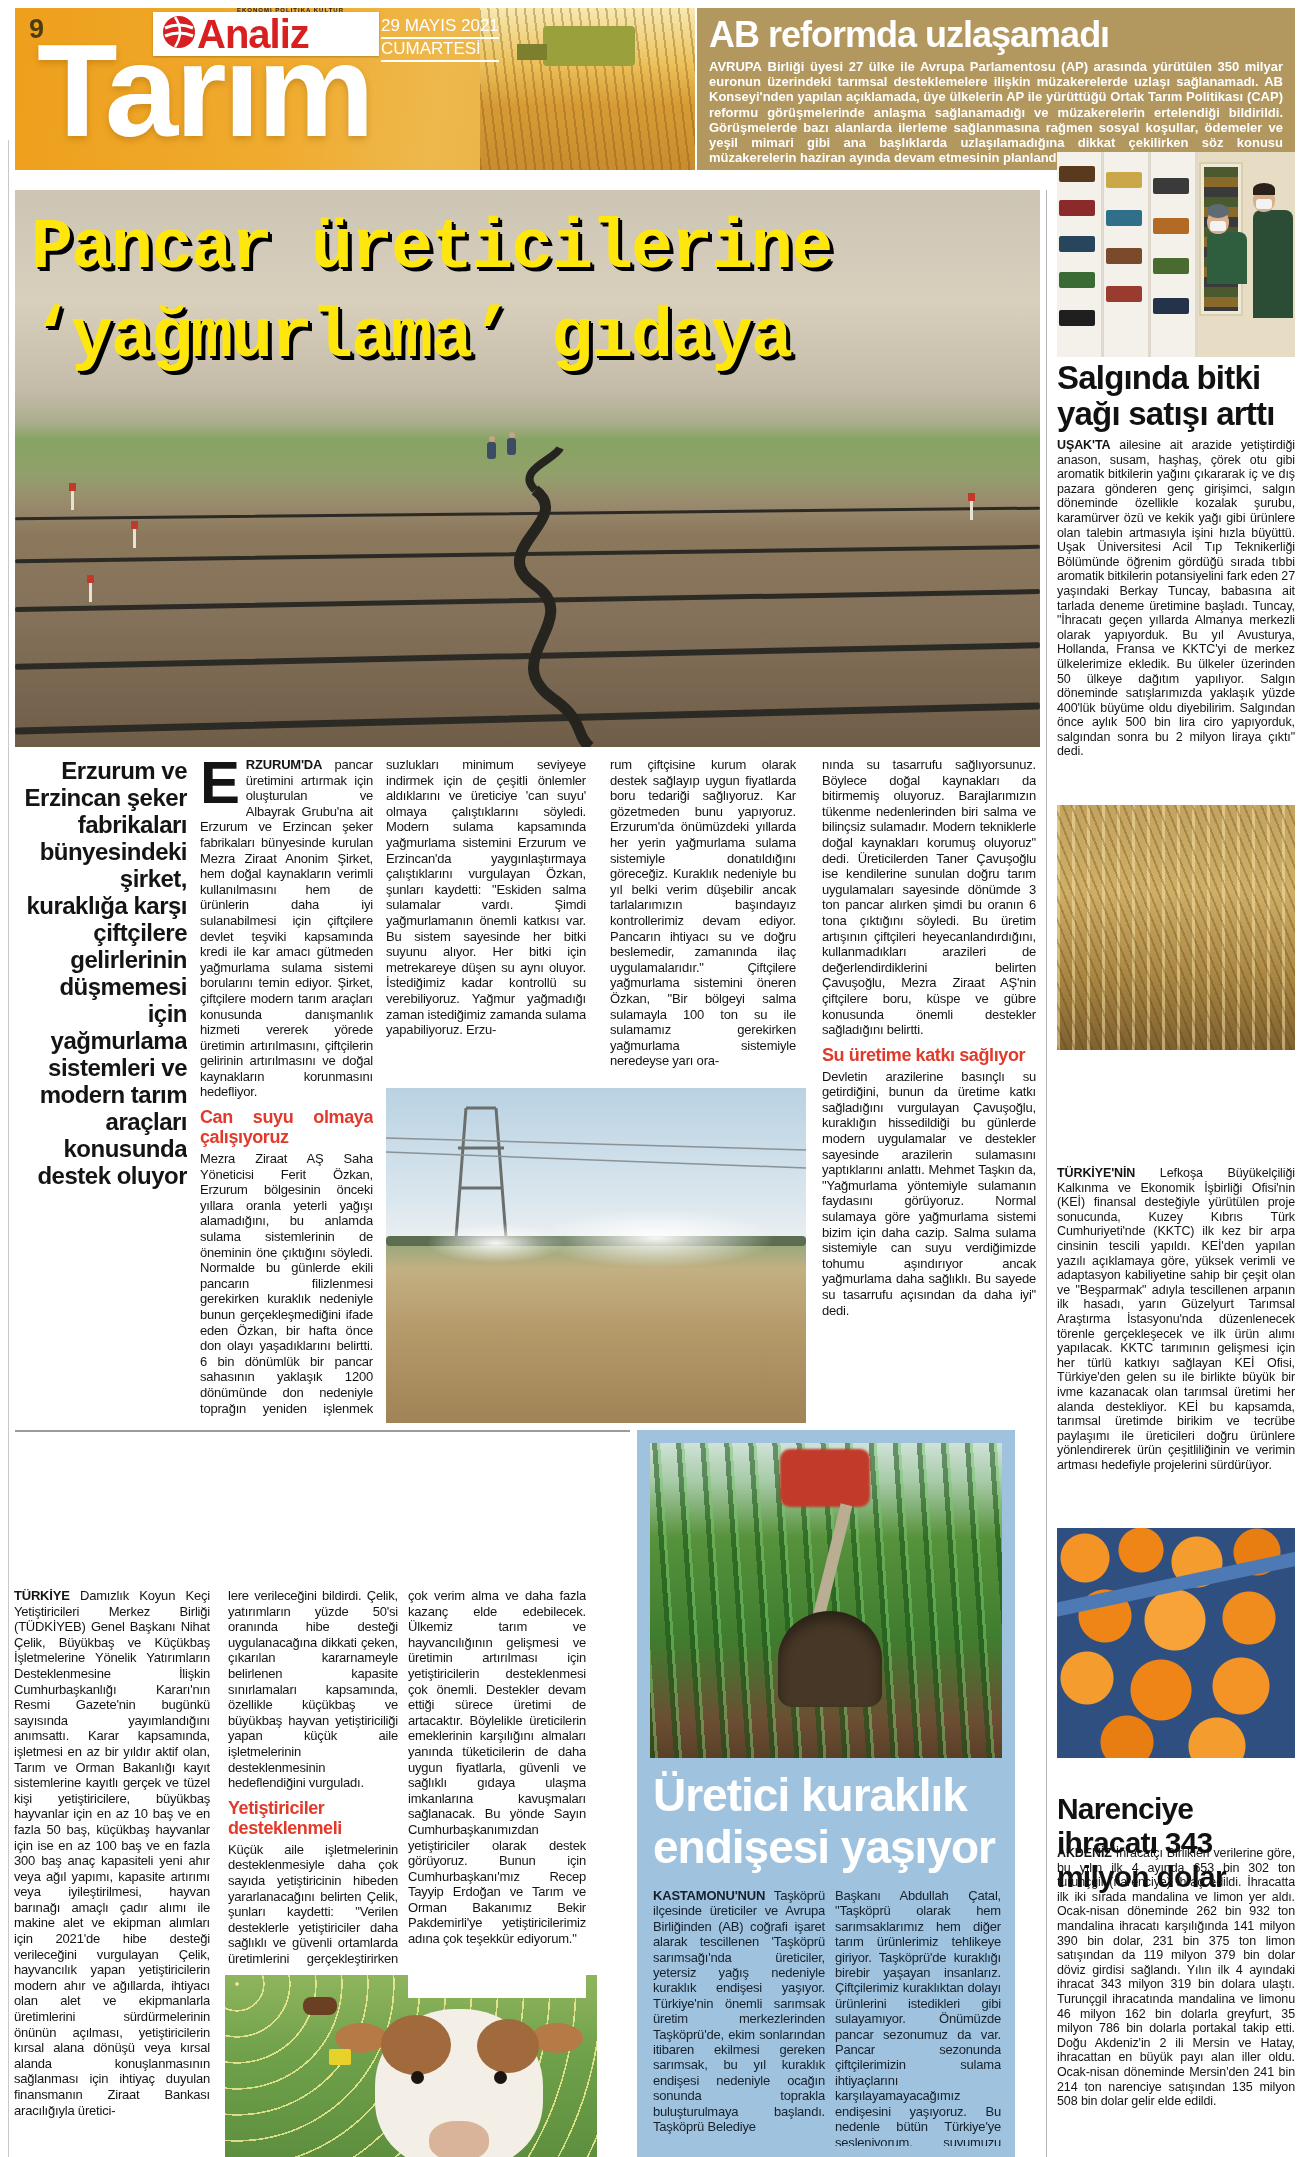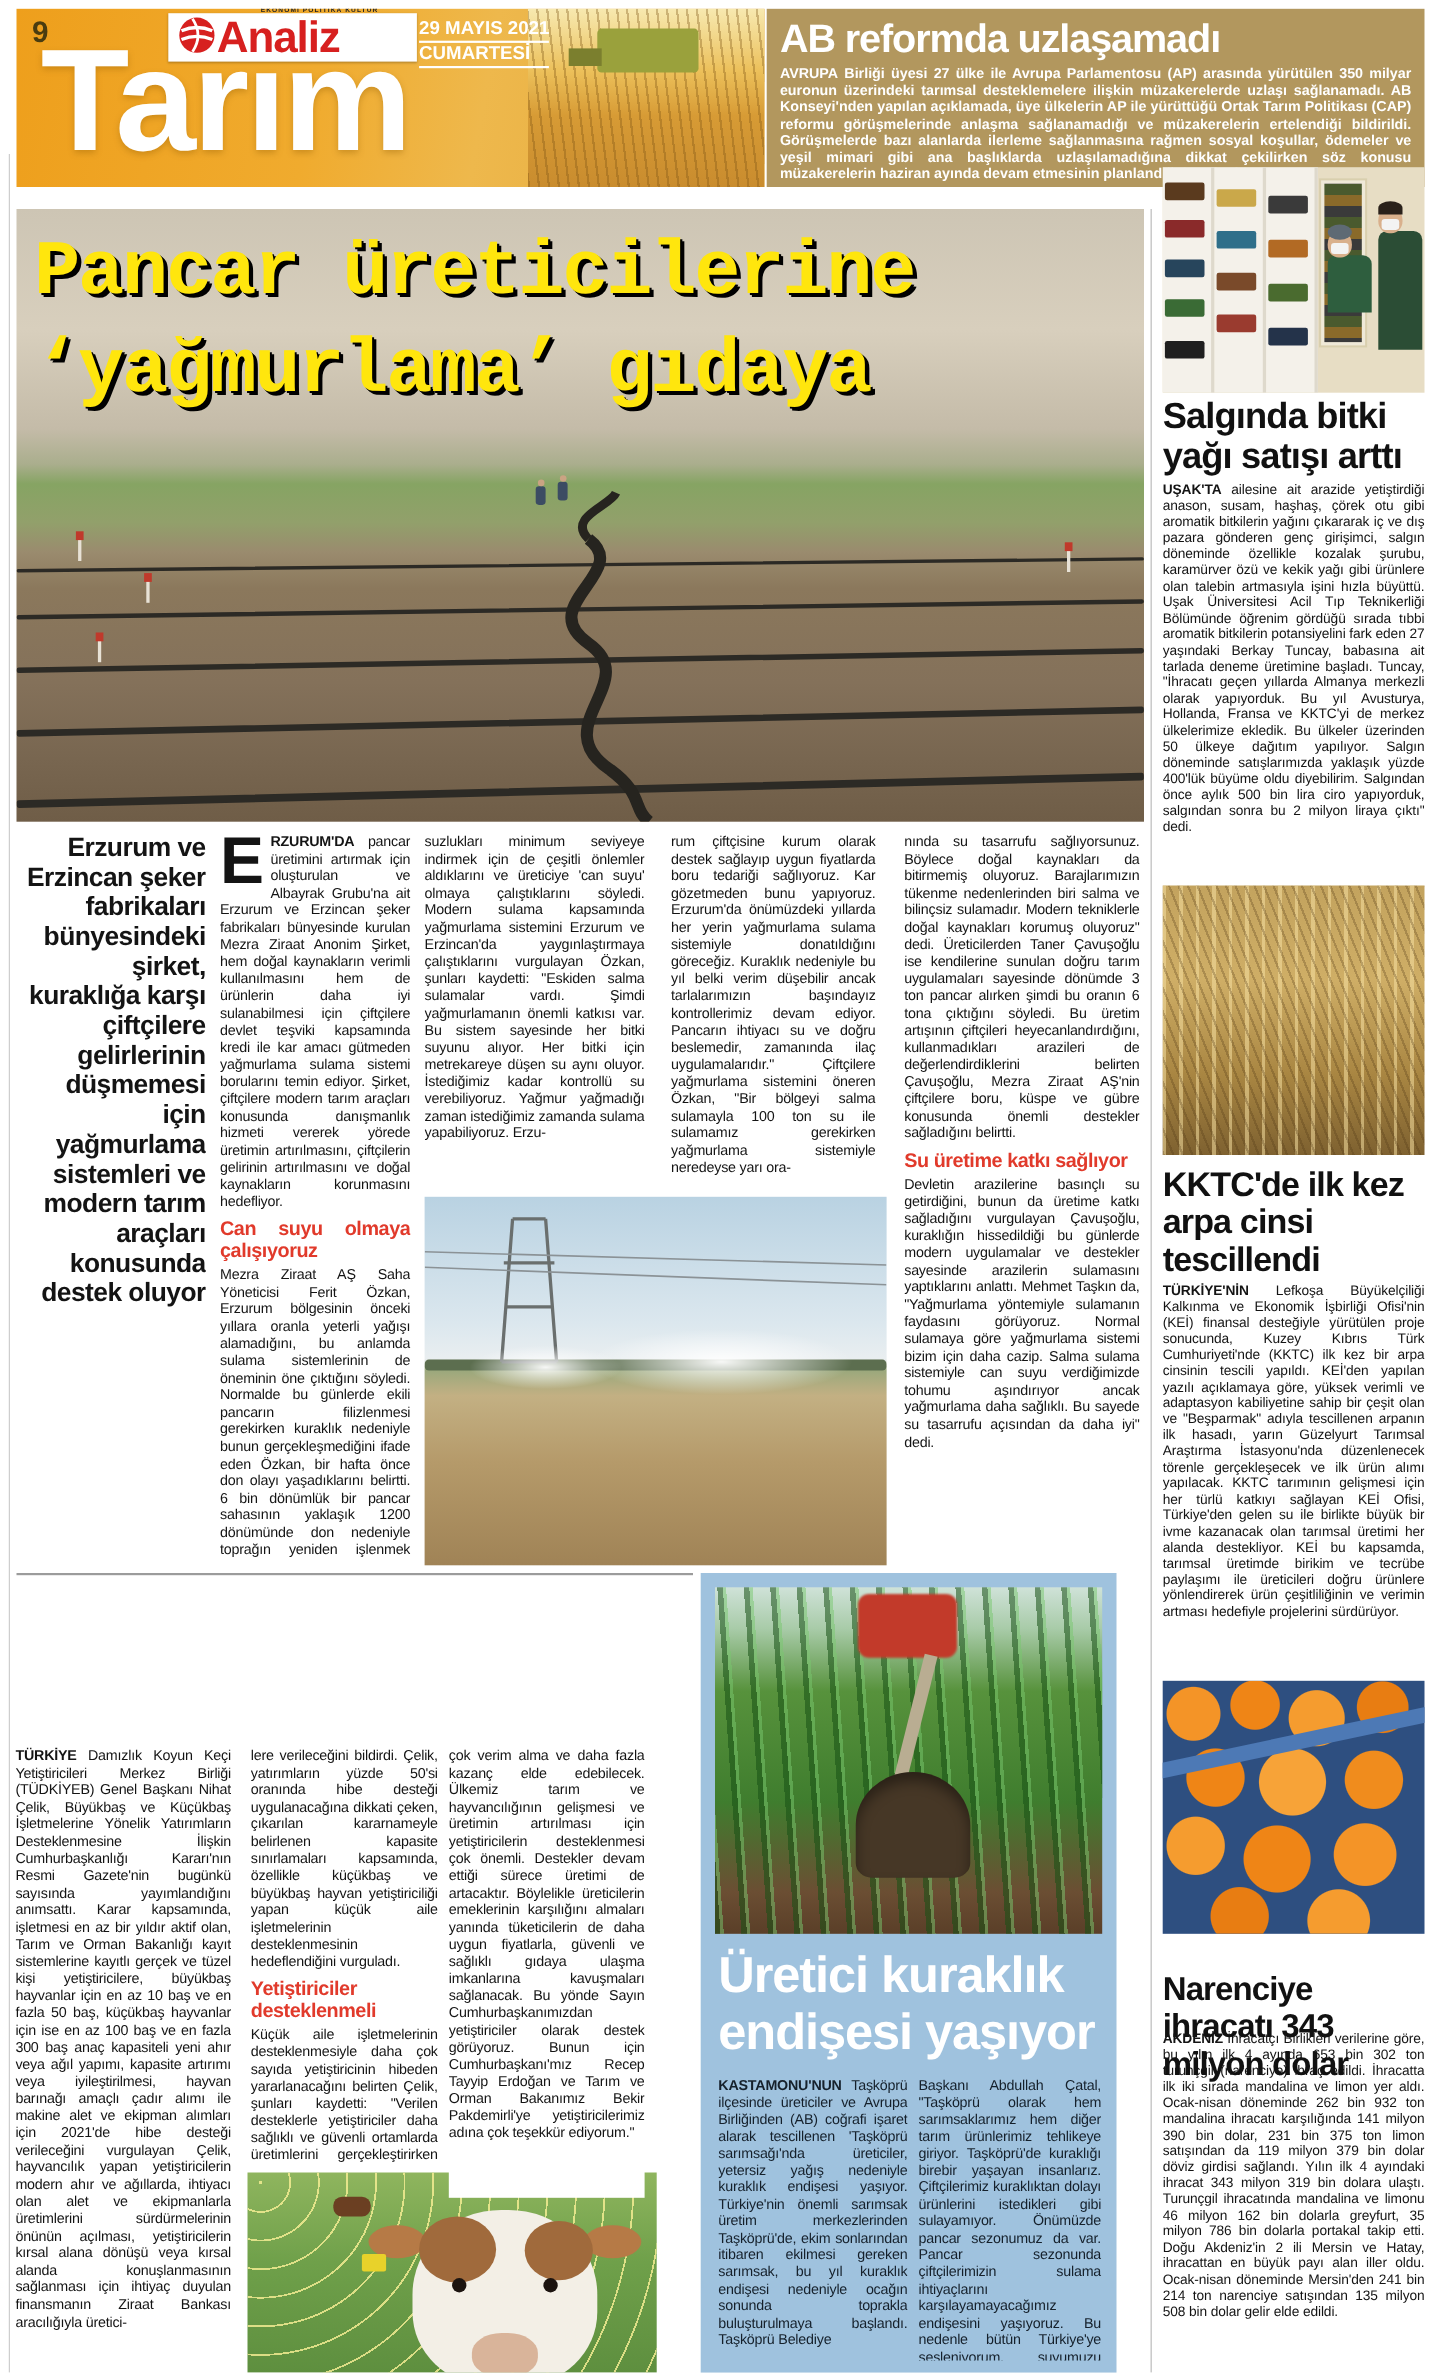--- a/index.html
+++ b/index.html
@@ -15,21 +15,21 @@
     background:linear-gradient(180deg,#f7e9b0 0%,#ecc05a 35%,#d79b35 60%,#c98c2e 100%);}
   .wheat:before{content:"";position:absolute;inset:0;
     background:repeating-linear-gradient(83deg,rgba(125,84,20,.35) 0 2px,transparent 2px 9px);}
   .harvester{position:absolute;right:60px;top:18px;width:92px;height:40px;background:#9aa13c;border-radius:4px;}
   .harvester:before{content:"";position:absolute;left:-26px;top:18px;width:30px;height:16px;background:#7b7f2e;}
   .pageno{position:absolute;left:14px;top:6px;font-size:27px;font-weight:700;color:#4a3c10;}
   .logobox{position:absolute;left:138px;top:4px;width:218px;height:44px;background:#fff;
     display:flex;align-items:center;padding-left:8px;box-shadow:0 1px 2px rgba(0,0,0,.25);}
   .tagline{position:absolute;left:222px;top:-1px;font-size:6px;letter-spacing:1px;color:#222;font-weight:700;}
   .brand{font-size:40px;font-weight:800;color:#d7201f;letter-spacing:-1px;line-height:40px;}
-  .dateblock{position:absolute;left:366px;top:8px;color:#fff;font-weight:700;line-height:20px;font-size:17px;}
+  .dateblock{position:absolute;left:366px;top:8px;color:#fff;font-weight:400;line-height:20px;font-size:17px;}
   .dateblock span{display:block;border-bottom:2px solid #fff;padding-bottom:1px;}
   .sectiontitle{position:absolute;left:22px;top:8px;font-size:132px;font-weight:800;color:#fff;
     letter-spacing:-3px;line-height:150px;text-shadow:0 3px 6px rgba(140,90,0,.35);}
 
   .abbox{left:697px;top:8px;width:598px;height:162px;background:#b2975e;color:#fff;
     padding:8px 12px;box-sizing:border-box;overflow:hidden;}
   .abbox h2{margin:0 0 5px 0;font-size:36px;line-height:38px;font-weight:800;letter-spacing:-1px;}
   .abbox p{margin:0;font-size:13px;line-height:15.2px;font-weight:700;text-align:justify;}
 
   
@@ -257,21 +257,20 @@
     </div>
   </div>
 
   <div class="side-h" style="top:360px;font-size:33px;line-height:36px;">Salgında bitki yağı satışı arttı</div>
   <div class="sidebody" style="top:438px;height:360px;">
     <b>UŞAK'TA</b> <span>ailesine ait arazide yetiştirdiği anason, susam, haşhaş, çörek otu gibi aromatik bitkilerin yağını çıkararak iç ve dış pazara gönderen genç girişimci, salgın döneminde özellikle kozalak şurubu, karamürver özü ve kekik yağı gibi ürünlere olan talebin artmasıyla işini hızla büyüttü. Uşak Üniversitesi Acil Tıp Teknikerliği Bölümünde öğrenim gördüğü sırada tıbbi aromatik bitkilerin potansiyelini fark eden 27 yaşındaki Berkay Tuncay, babasına ait tarlada deneme üretimine başladı. Tuncay, "İhracatı geçen yıllarda Almanya merkezli olarak yapıyorduk. Bu yıl Avusturya, Hollanda, Fransa ve KKTC'yi de merkez ülkelerimize ekledik. Bu ülkeler üzerinden 50 ülkeye dağıtım yapılıyor. Salgın döneminde satışlarımızda yaklaşık yüzde 400'lük büyüme oldu diyebilirim. Salgından önce aylık 500 bin lira ciro yapıyorduk, salgından sonra bu 2 milyon liraya çıktı" dedi.</span>
   </div>
 
   <div class="photo barley-photo"></div>
 
-  <div class="side-h" style="top:1060px;font-size:31px;line-height:34px;">KKTC'de ilk kez arpa cinsi tescillendi</div>
   <div class="sidebody" style="top:1166px;height:352px;">
     <b>TÜRKİYE'NİN</b> <span>Lefkoşa Büyükelçiliği Kalkınma ve Ekonomik İşbirliği Ofisi'nin (KEİ) finansal desteğiyle yürütülen proje sonucunda, Kuzey Kıbrıs Türk Cumhuriyeti'nde (KKTC) ilk kez bir arpa cinsinin tescili yapıldı. KEİ'den yapılan yazılı açıklamaya göre, yüksek verimli ve adaptasyon kabiliyetine sahip bir çeşit olan ve "Beşparmak" adıyla tescillenen arpanın ilk hasadı, yarın Güzelyurt Tarımsal Araştırma İstasyonu'nda düzenlenecek törenle gerçekleşecek ve ilk ürün alımı yapılacak. KKTC tarımının gelişmesi için her türlü katkıyı sağlayan KEİ Ofisi, Türkiye'den gelen su ile birlikte büyük bir ivme kazanacak olan tarımsal üretimi her alanda destekliyor. KEİ bu kapsamda, tarımsal üretimde birikim ve tecrübe paylaşımı ile üreticileri doğru ürünlere yönlendirerek ürün çeşitliliğinin ve verimin artması hedefiyle projelerini sürdürüyor.</span>
   </div>
 
   <div class="photo oranges-photo">
     <div class="crate-bar"></div>
   </div>
 
   <div class="side-h" style="top:1768px;font-size:30px;line-height:34px;margin-top:24px;">Narenciye ihracatı 343 milyon dolar</div>
   <div class="sidebody" style="top:1846px;height:308px;">

